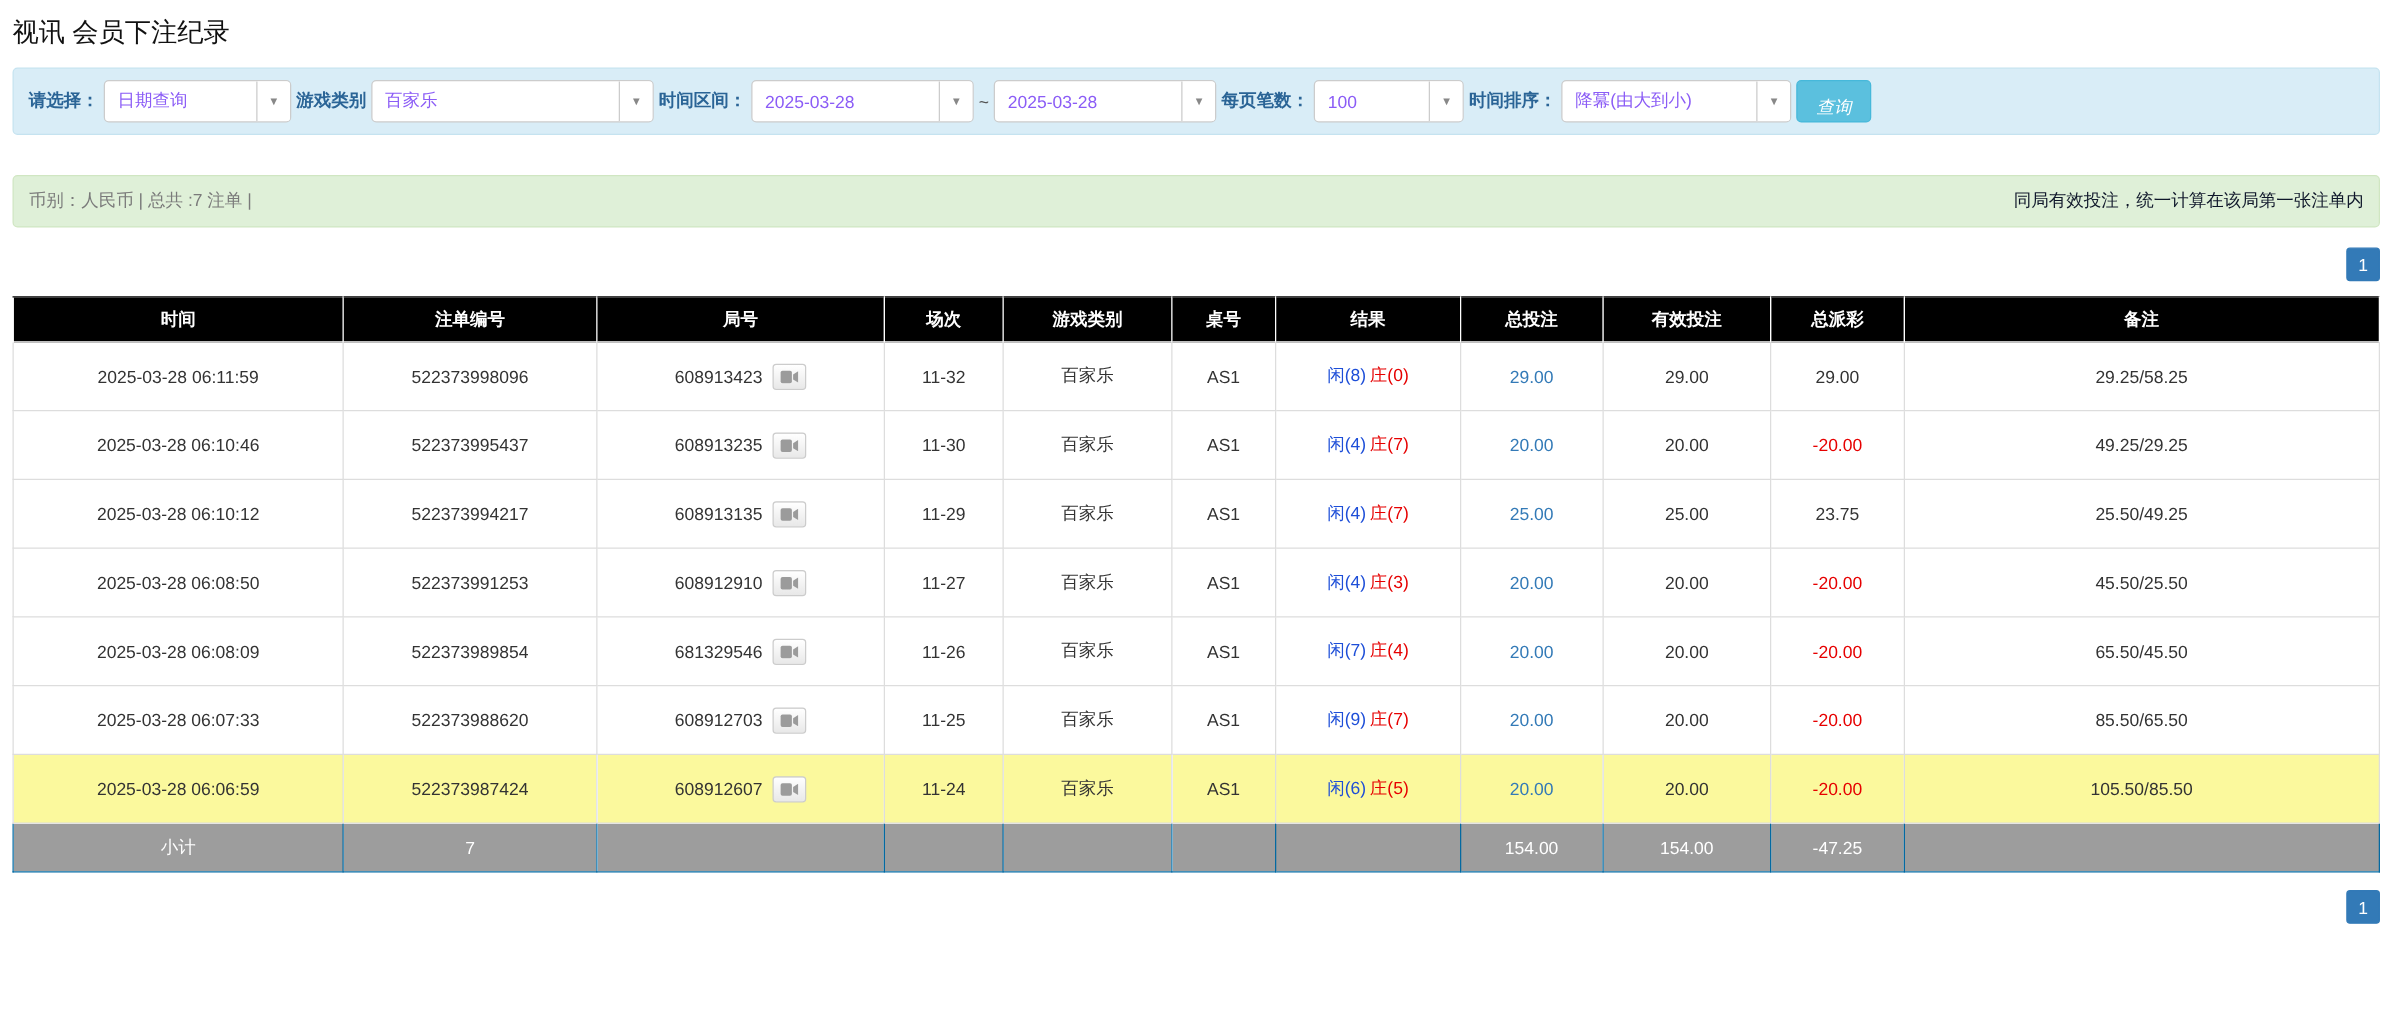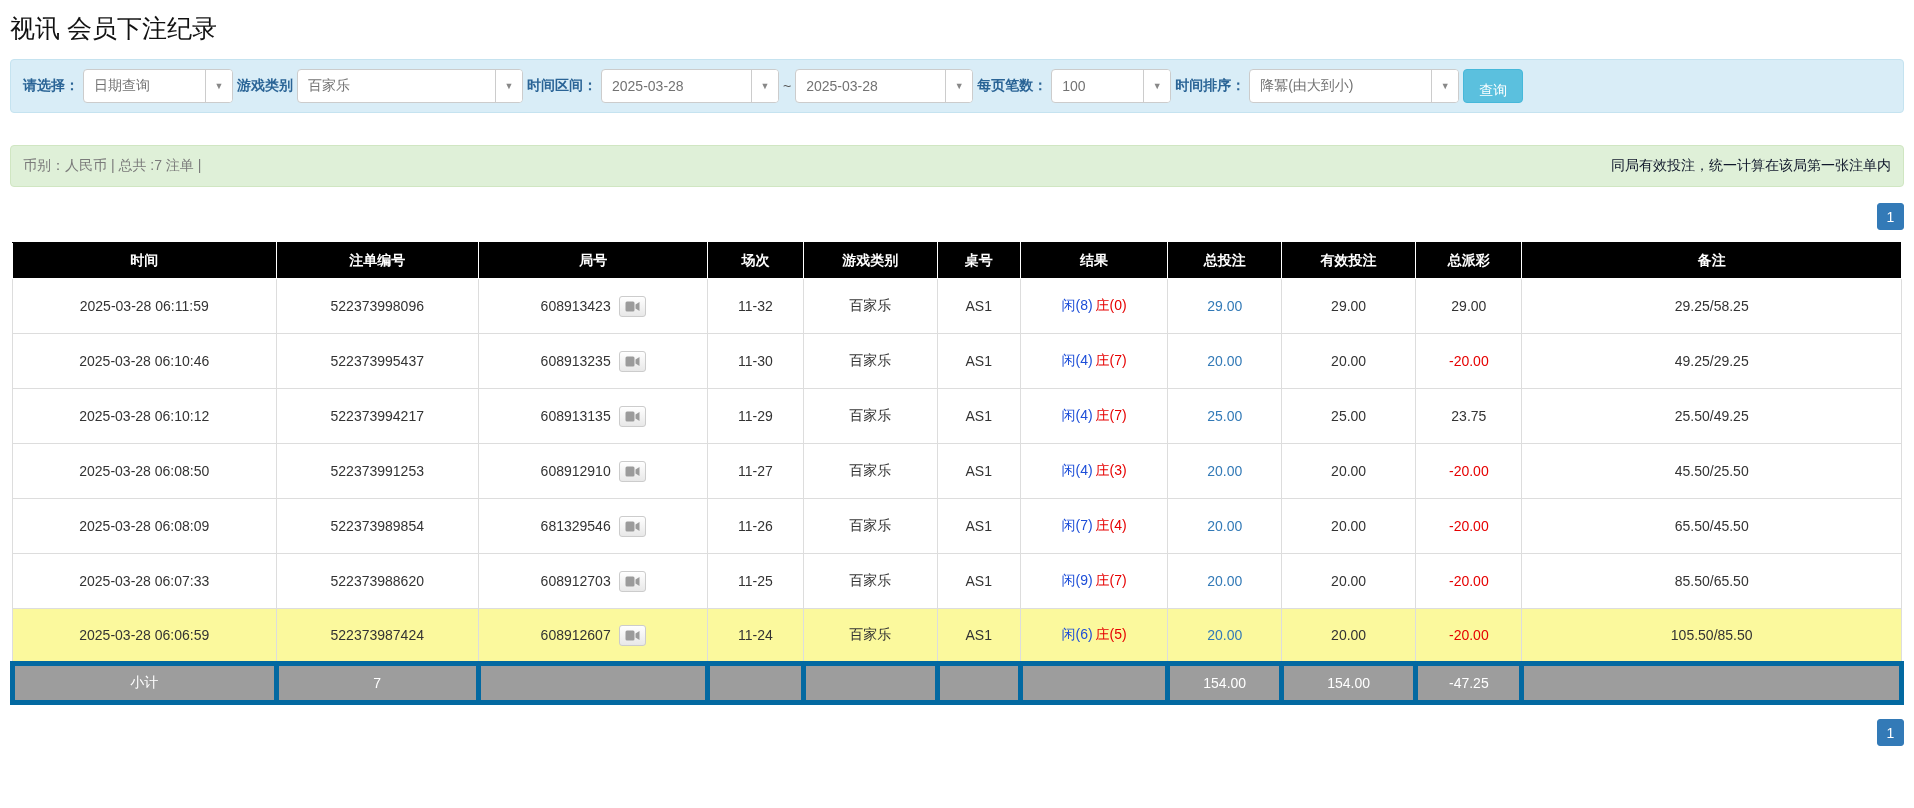--- a/index.html
+++ b/index.html
@@ -2,45 +2,45 @@
 <html><head>
 <meta charset="utf-8">
 <style>
   * { box-sizing: border-box; }
   html,body { margin:0; padding:0; }
   body {
     width:1914px; min-height:808px; background:#fff;
     font-family:"Liberation Sans","DejaVu Sans",sans-serif;
     font-size:14px; color:#333; padding:6px 10px 10px;
   }
-  .page-title { font-size:25px; color:#111; margin:6px 0 14px; font-weight:400; }
+  .page-title { font-size:21px; color:#111; margin:6px 0 14px; font-weight:400; }
 
   
   .filter-bar {
     display:flex; align-items:center; gap:4px;
     background:#d9edf7; border:1px solid #c5e3f0; border-radius:4px;
     padding:9px 12px;
   }
   .flabel { color:#2a6496; font-weight:bold; white-space:nowrap; }
   .tilde { color:#555; }
   .combo {
     display:flex; height:34px; background:#fff; border:1px solid #ccc;
     border-radius:4px; overflow:hidden; cursor:pointer; flex:0 0 auto;
   }
   .combo-text {
     flex:1; display:flex; align-items:center; padding:0 10px;
-    color:#737373; white-space:nowrap; overflow:hidden;
+    color:#8b5cf6; white-space:nowrap; overflow:hidden;
   }
   .combo-caret {
     width:27px; border-left:1px solid #ccc; display:flex; align-items:center;
     justify-content:center; color:#888; font-size:9px; background:#fff;
   }
   .btn-search {
     height:34px; padding:12px 15px; background:#5bc0de; border:1px solid #46b8da;
-    border-radius:4px; color:#fff; font-size:14px; cursor:pointer;
+    border-radius:4px; color:#fff; font-size:14px; cursor:pointer;font-style:italic;
   }
 
   
   .summary-bar {
     margin-top:32px; display:flex; justify-content:space-between; align-items:center;
     background:#dff0d8; border:1px solid #d0e6c2; border-radius:4px;
     padding:11px 12px;
   }
   .summary-left { color:#7a7a7a; }
   .summary-right { color:#0f172a;text-align:right; }
@@ -59,21 +59,21 @@
   thead th {
     background:#000; color:#fff; font-weight:bold; height:36px;
     border:1px solid #fff; border-top-color:#000; font-size:14px; text-align:center;
   }
   tbody td {
     border:1px solid #ddd; height:55px; text-align:center; background:#fff;
     font-size:14px; color:#333; padding:2px 4px; overflow:hidden;
   }
   tr.hl td { background:#fbf99d; }
   tr.footer-row td {
-    background:#9d9d9d; color:#fff; height:39px; border:5px solid #0369a1;
+    background:#9d9d9d; color:#fff; height:39px; border:1px solid #0369a1;
   }
   .neg { color:#e60000; }
   .blue { color:#337ab7; cursor:pointer; }
   .res-p { color:#1d4ed8; margin-right:3px; }
   .res-b { color:#e60000;text-align:center; }
   .round-cell { display:flex; align-items:center; justify-content:center; gap:8px; }
   .video-btn {
     display:inline-flex; align-items:center; justify-content:center;
     width:27px; height:21px; border:1px solid #ccc; border-radius:3px;
     background:linear-gradient(#ffffff,#e8e8e8); cursor:pointer;
@@ -108,21 +108,21 @@
     <span class="combo-caret">▼</span>
   </div>
 
   <span class="flabel">每页笔数：</span>
   <div class="combo" style="width:120px">
     <span class="combo-text">100</span>
     <span class="combo-caret">▼</span>
   </div>
 
   <span class="flabel">时间排序：</span>
-  <div class="combo" style="width:210px">
+  <div class="combo" style="width:184px">
     <span class="combo-text">降冪(由大到小)</span>
     <span class="combo-caret">▼</span>
   </div>
 
   <button class="btn-search">查询</button>
 </div>
 
 <div class="summary-bar">
   <span class="summary-left">币别：人民币 | 总共 :7 注单 |</span>
   <span class="summary-right">同局有效投注，统一计算在该局第一张注单内</span>

